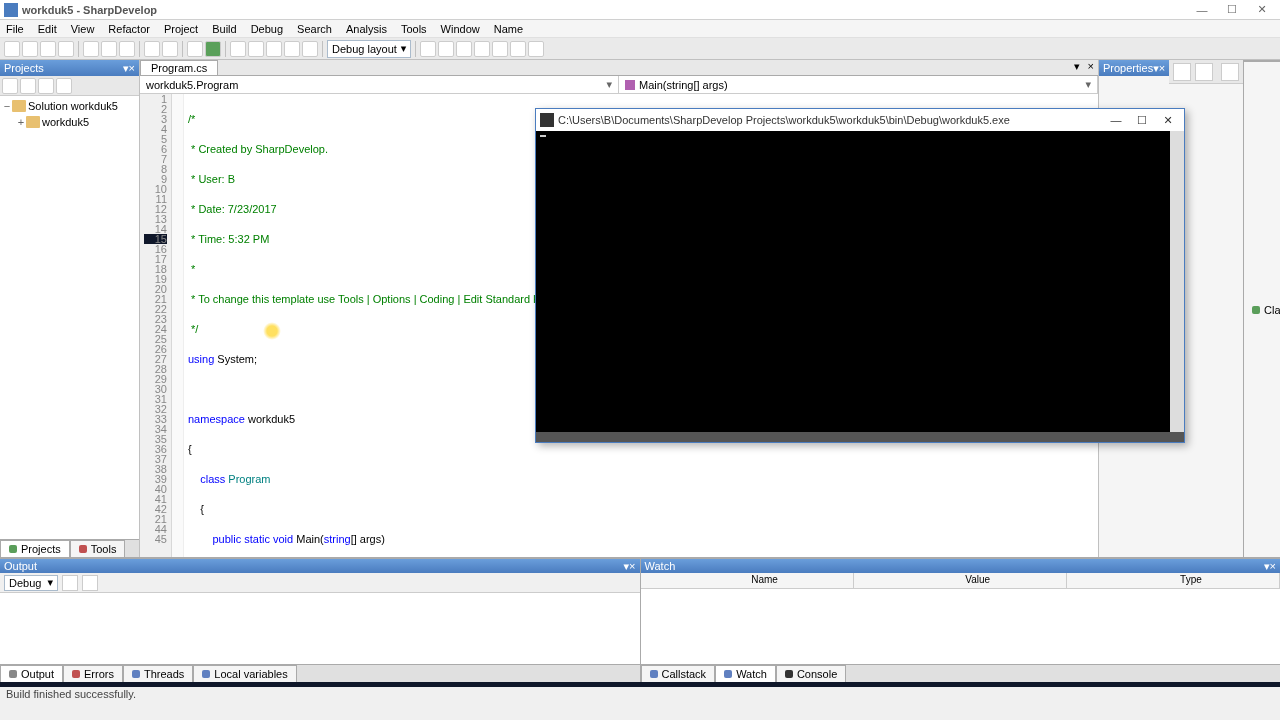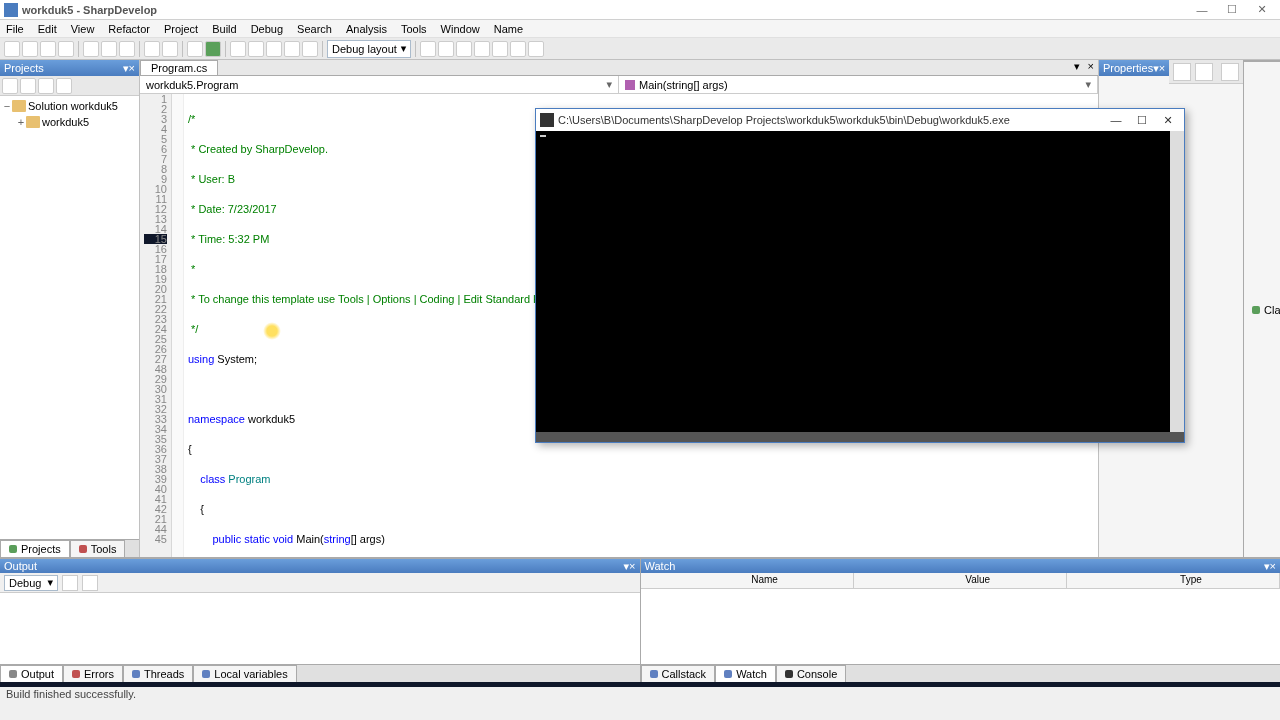--- a/index.html
+++ b/index.html
@@ -216,21 +216,21 @@
           <div>18</div>
           <div>19</div>
           <div>20</div>
         <div>21</div>
           <div>22</div>
           <div>23</div>
           <div>24</div>
           <div>25</div>
           <div>26</div>
           <div>27</div>
-          <div>48</div>
+          <div>28</div>
           <div>29</div>
           <div>30</div>
         <div>31</div>
           <div>32</div>
           <div>33</div>
           <div>34</div>
           <div>35</div>
           <div>36</div>
           <div>37</div>
           <div>38</div>

